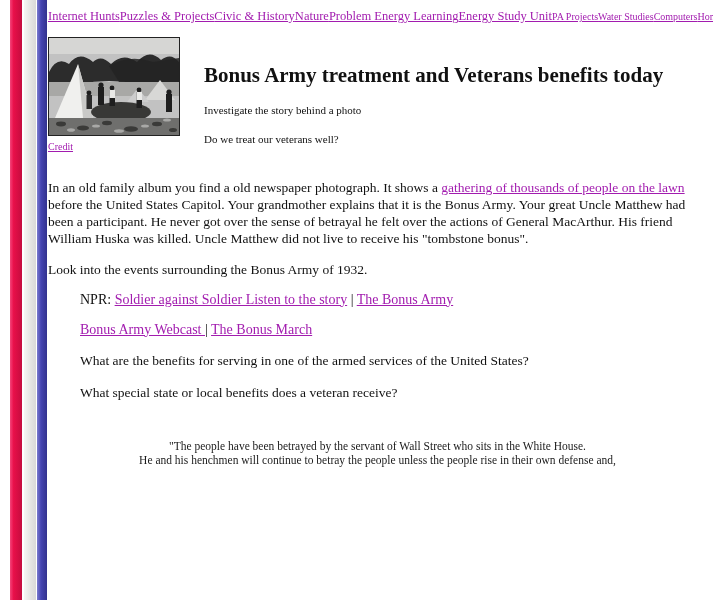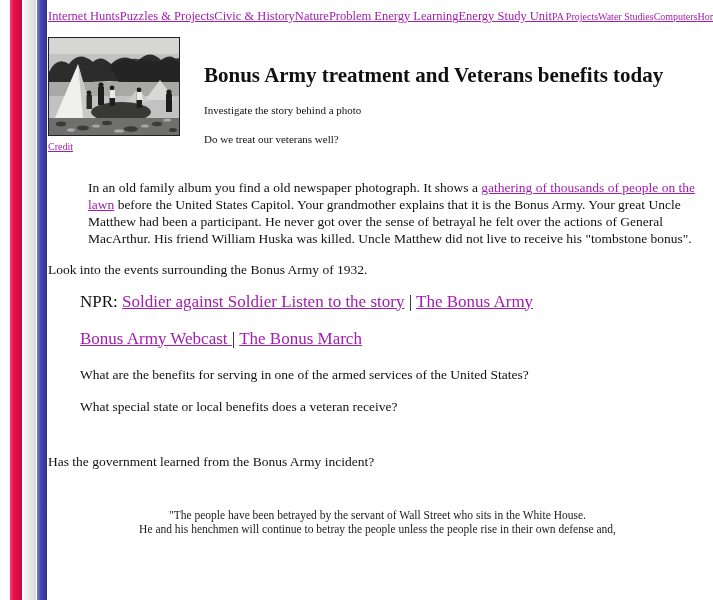--- a/index.html
+++ b/index.html
@@ -42,24 +42,24 @@
     width: 130px; height: 97px;
     border: 1px solid #222;
     display: block;
   }
   .credit { font-size: 10px; display: inline-block; margin-top: 1px; }
   .head-col { margin-left: 24px; padding-top: 9px; }
   h1.title { font-size: 21px; font-weight: bold; margin: 17px 0 16px 0; }
   .subtitle { font-size: 11px; margin: 0 0 17px 0; }
 
   
-  .para { font-size: 13.5px; line-height: 17px; margin: 17px 2px 0 0; padding-left: 40px; }
+  .para { font-size: 13.5px; line-height: 17px; margin: 17px 2px 0 0; }
   .plain { margin-top: 14px; font-size: 13.5px; line-height: 17px; }
   .indent { margin-left: 32px; }
-  .res-line { font-size: 17px; margin-top: 12px; }
+  .res-line { font-size: 14px; margin-top: 12px; }
   .sep { color: #111; text-decoration: none; }
 
   .q { font-size: 13.5px; line-height: 17px; }
   .q1 { margin-top: 42px; }
   .q2 { }
   .q3 { margin-top: 15px; }
   .q4 { margin-top: 38px; }
   .q5 { margin-top: 17px; }
 
   
@@ -157,21 +157,20 @@
   <p class="para"><span>In an old family album you find a old newspaper photograph. It shows a </span><a>gathering of thousands of people on the lawn</a><span> before the United States Capitol. Your grandmother explains that it is the Bonus Army. Your great Uncle Matthew had been a participant. He never got over the sense of betrayal he felt over the actions of General MacArthur. His friend William Huska was killed. Uncle Matthew did not live to receive his "tombstone bonus".</span></p>
 
   <p class="plain">Look into the events surrounding the Bonus Army of 1932.</p>
 
   <p class="res-line indent"><span>NPR: </span><a>Soldier against Soldier Listen to the story</a><span class="sep"> | </span><a>The Bonus Army</a></p>
 
   <p class="res-line indent"><a>Bonus Army Webcast </a><span class="sep"> | </span><a>The Bonus March</a></p>
 
   <p class="q q2 indent">What are the benefits for serving in one of the armed services of the United States?</p>
   <p class="q q3 indent">What special state or local benefits does a veteran receive?</p>
-  <p class="q q4">Has the government learned from the Bonus Army incident?</p>
 
   <div class="quote">
     <div>"The people have been betrayed by the servant of Wall Street who sits in the White House.</div>
     <div>He and his henchmen will continue to betray the people unless the people rise in their own defense and,</div>
 
   </div>
 
 </div>
 
 </body></html>

